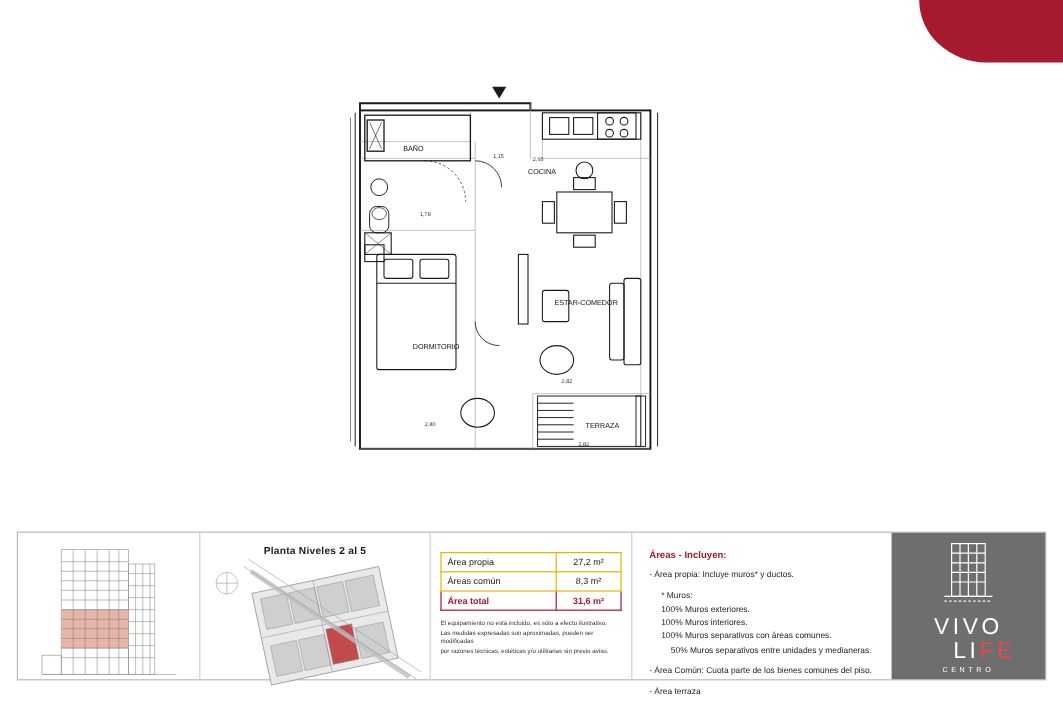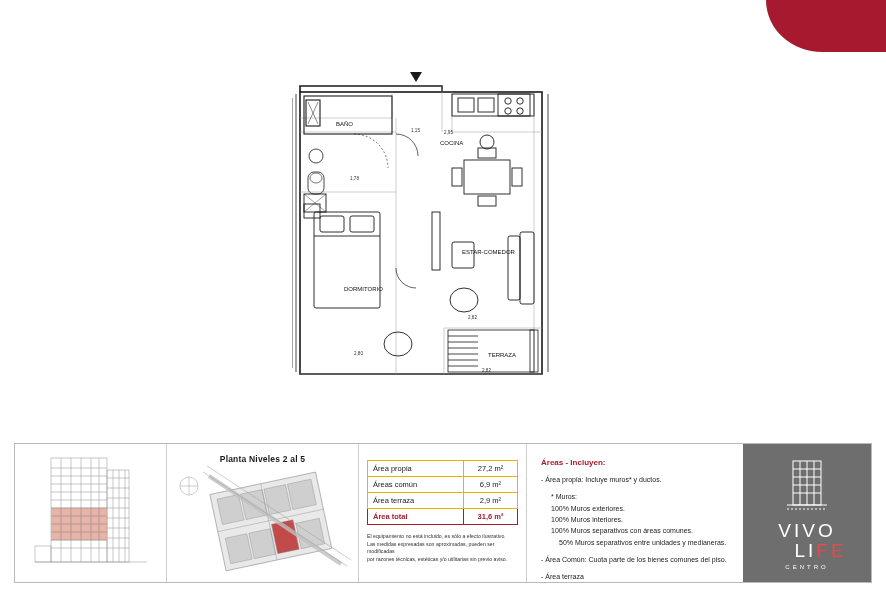--- a/index.html
+++ b/index.html
@@ -32,21 +32,21 @@
   
   .plan {
     position: absolute; left: 292px; top: 72px;
     width: 282px; height: 310px;
   }
   .plan svg { display: block; }
 
   
   .bottom {
     position: absolute; left: 14px; top: 443px;
-    width: 858px; height: 140px;
+    width: 858px; height: 124px;
     border: 1px solid #b9b9b9;
     display: flex;
     background: #fff;
   }
   .bt-elev {
     width: 152px; border-right: 1px solid #cfcfcf;
     position: relative; padding: 6px;
   }
   .bt-site {
     width: 192px; border-right: 1px solid #cfcfcf;
@@ -282,25 +282,21 @@
 
     <div class="bt-table">
       <table class="areas">
         <tbody>
           <tr>
             <td>Área propia</td>
             <td class="val">27,2 m²</td>
           </tr>
           <tr>
             <td>Áreas común</td>
-            <td class="val">6,9 m²</td>
-          </tr>
-          <tr>
-            <td>Área terraza</td>
-            <td class="val">2,9 m²</td>
+            <td class="val">8,3 m²</td>
           </tr>
           <tr class="total">
             <td>Área total</td>
             <td class="val">31,6 m²</td>
           </tr>
         </tbody>
       </table>
       <div class="table-note">
         <div>El equipamiento no está incluido, es sólo a efecto ilustrativo.</div>
         <div>Las medidas expresadas son aproximadas, pueden ser modificadas</div>

